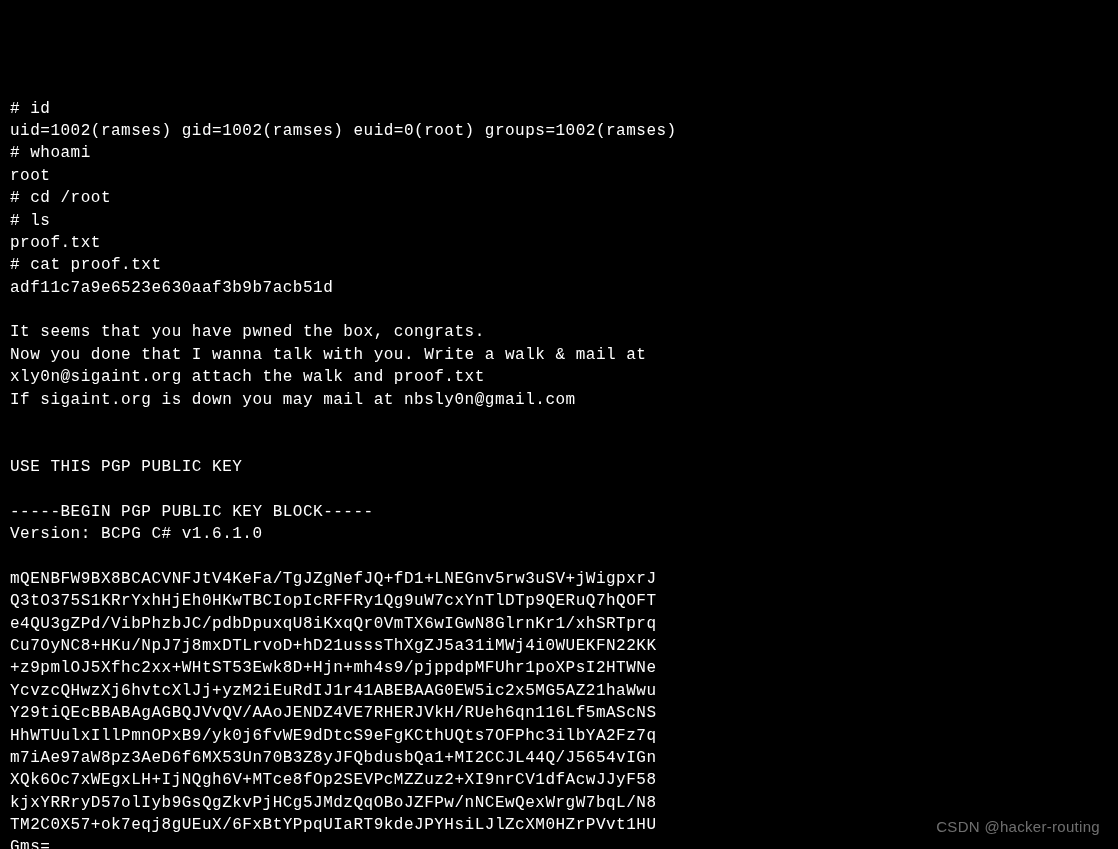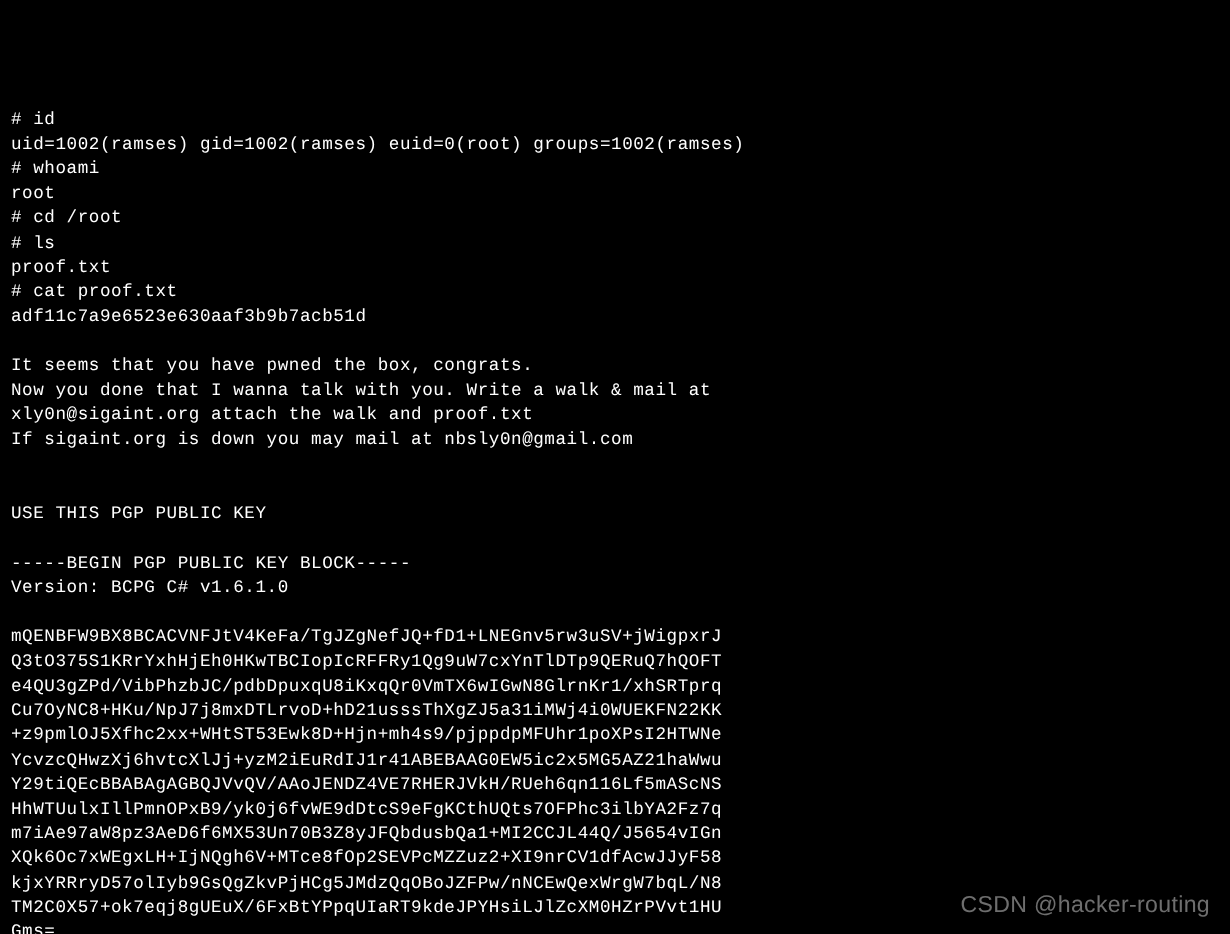--- a/index.html
+++ b/index.html
@@ -27,21 +27,21 @@
     .line {
       display: block;
       min-height: 1.4em;
     }
     .watermark {
       position: absolute;
       bottom: 12px;
       right: 18px;
       color: rgba(200, 200, 200, 0.55);
       font-family: Arial, sans-serif;
-      font-size: 21px;
+      font-size: 15px;
       letter-spacing: 0.3px;
       margin-left: 44px;
     }
   </style>
 </head>
 <body>
 
 
 
 <div class="terminal" id="terminal-lines"><span class="line"># id</span><span class="line">uid=1002(ramses) gid=1002(ramses) euid=0(root) groups=1002(ramses)</span><span class="line"># whoami</span><span class="line">root</span><span class="line"># cd /root</span><span class="line"># ls</span><span class="line">proof.txt</span><span class="line"># cat proof.txt</span><span class="line">adf11c7a9e6523e630aaf3b9b7acb51d</span><span class="line">&nbsp;</span><span class="line">It seems that you have pwned the box, congrats.</span><span class="line">Now you done that I wanna talk with you. Write a walk &amp; mail at</span><span class="line">xly0n@sigaint.org attach the walk and proof.txt</span><span class="line">If sigaint.org is down you may mail at nbsly0n@gmail.com</span><span class="line">&nbsp;</span><span class="line">&nbsp;</span><span class="line">USE THIS PGP PUBLIC KEY</span><span class="line">&nbsp;</span><span class="line">-----BEGIN PGP PUBLIC KEY BLOCK-----</span><span class="line">Version: BCPG C# v1.6.1.0</span><span class="line">&nbsp;</span><span class="line">mQENBFW9BX8BCACVNFJtV4KeFa/TgJZgNefJQ+fD1+LNEGnv5rw3uSV+jWigpxrJ</span><span class="line">Q3tO375S1KRrYxhHjEh0HKwTBCIopIcRFFRy1Qg9uW7cxYnTlDTp9QERuQ7hQOFT</span><span class="line">e4QU3gZPd/VibPhzbJC/pdbDpuxqU8iKxqQr0VmTX6wIGwN8GlrnKr1/xhSRTprq</span><span class="line">Cu7OyNC8+HKu/NpJ7j8mxDTLrvoD+hD21usssThXgZJ5a31iMWj4i0WUEKFN22KK</span><span class="line">+z9pmlOJ5Xfhc2xx+WHtST53Ewk8D+Hjn+mh4s9/pjppdpMFUhr1poXPsI2HTWNe</span><span class="line">YcvzcQHwzXj6hvtcXlJj+yzM2iEuRdIJ1r41ABEBAAG0EW5ic2x5MG5AZ21haWwu</span><span class="line">Y29tiQEcBBABAgAGBQJVvQV/AAoJENDZ4VE7RHERJVkH/RUeh6qn116Lf5mAScNS</span><span class="line">HhWTUulxIllPmnOPxB9/yk0j6fvWE9dDtcS9eFgKCthUQts7OFPhc3ilbYA2Fz7q</span><span class="line">m7iAe97aW8pz3AeD6f6MX53Un70B3Z8yJFQbdusbQa1+MI2CCJL44Q/J5654vIGn</span><span class="line">XQk6Oc7xWEgxLH+IjNQgh6V+MTce8fOp2SEVPcMZZuz2+XI9nrCV1dfAcwJJyF58</span><span class="line">kjxYRRryD57olIyb9GsQgZkvPjHCg5JMdzQqOBoJZFPw/nNCEwQexWrgW7bqL/N8</span><span class="line">TM2C0X57+ok7eqj8gUEuX/6FxBtYPpqUIaRT9kdeJPYHsiLJlZcXM0HZrPVvt1HU</span><span class="line">Gms=</span></div>

